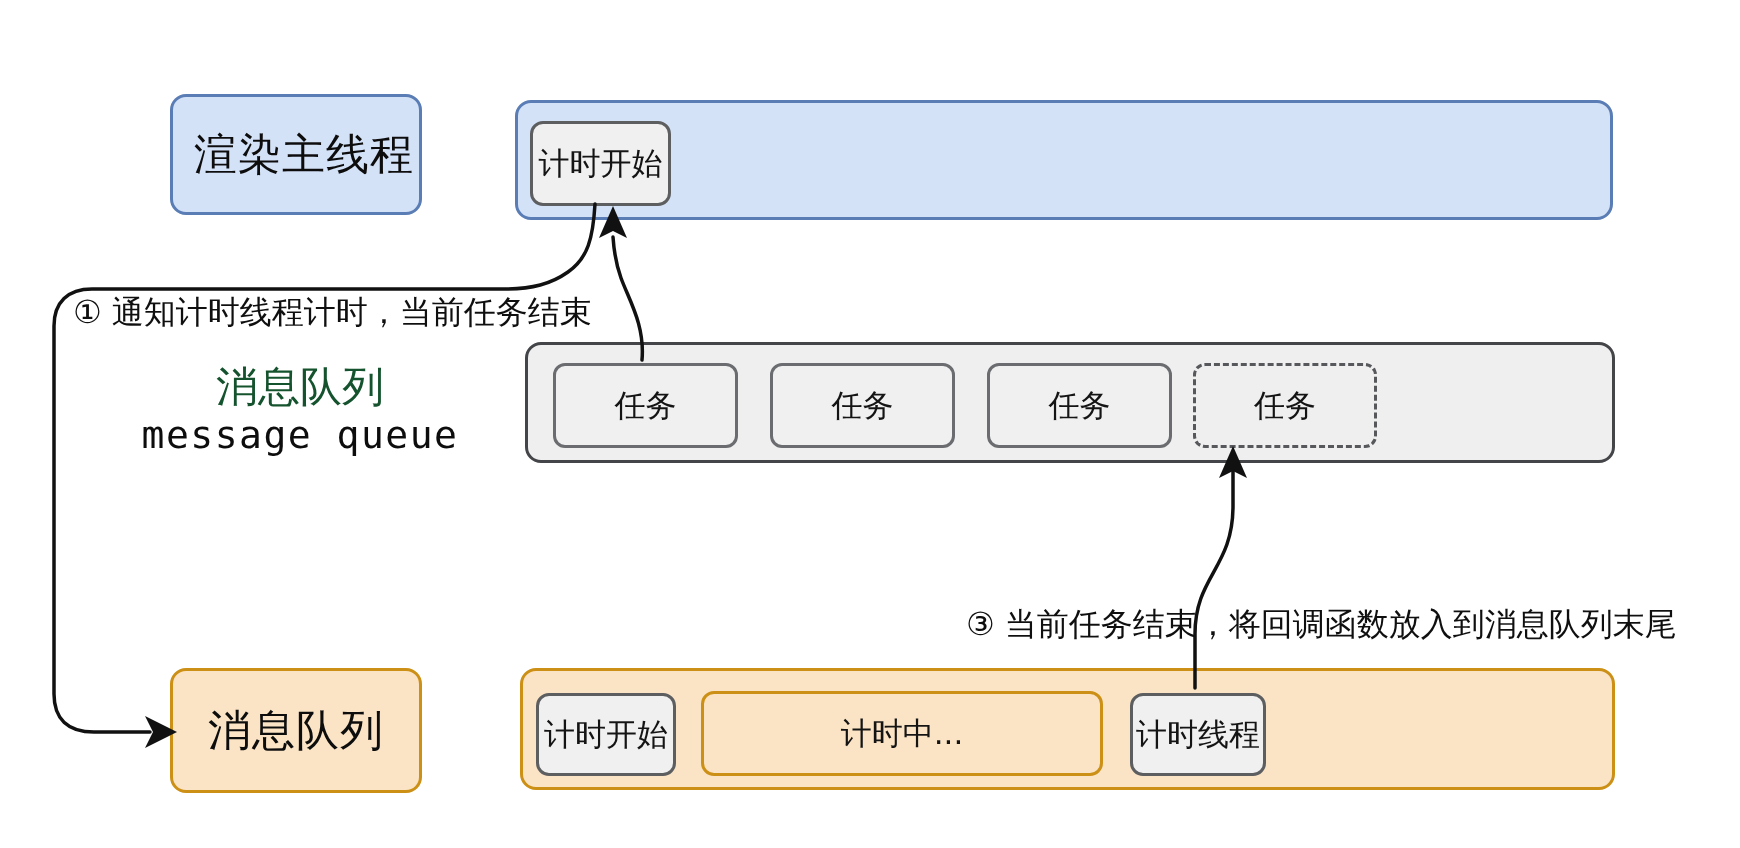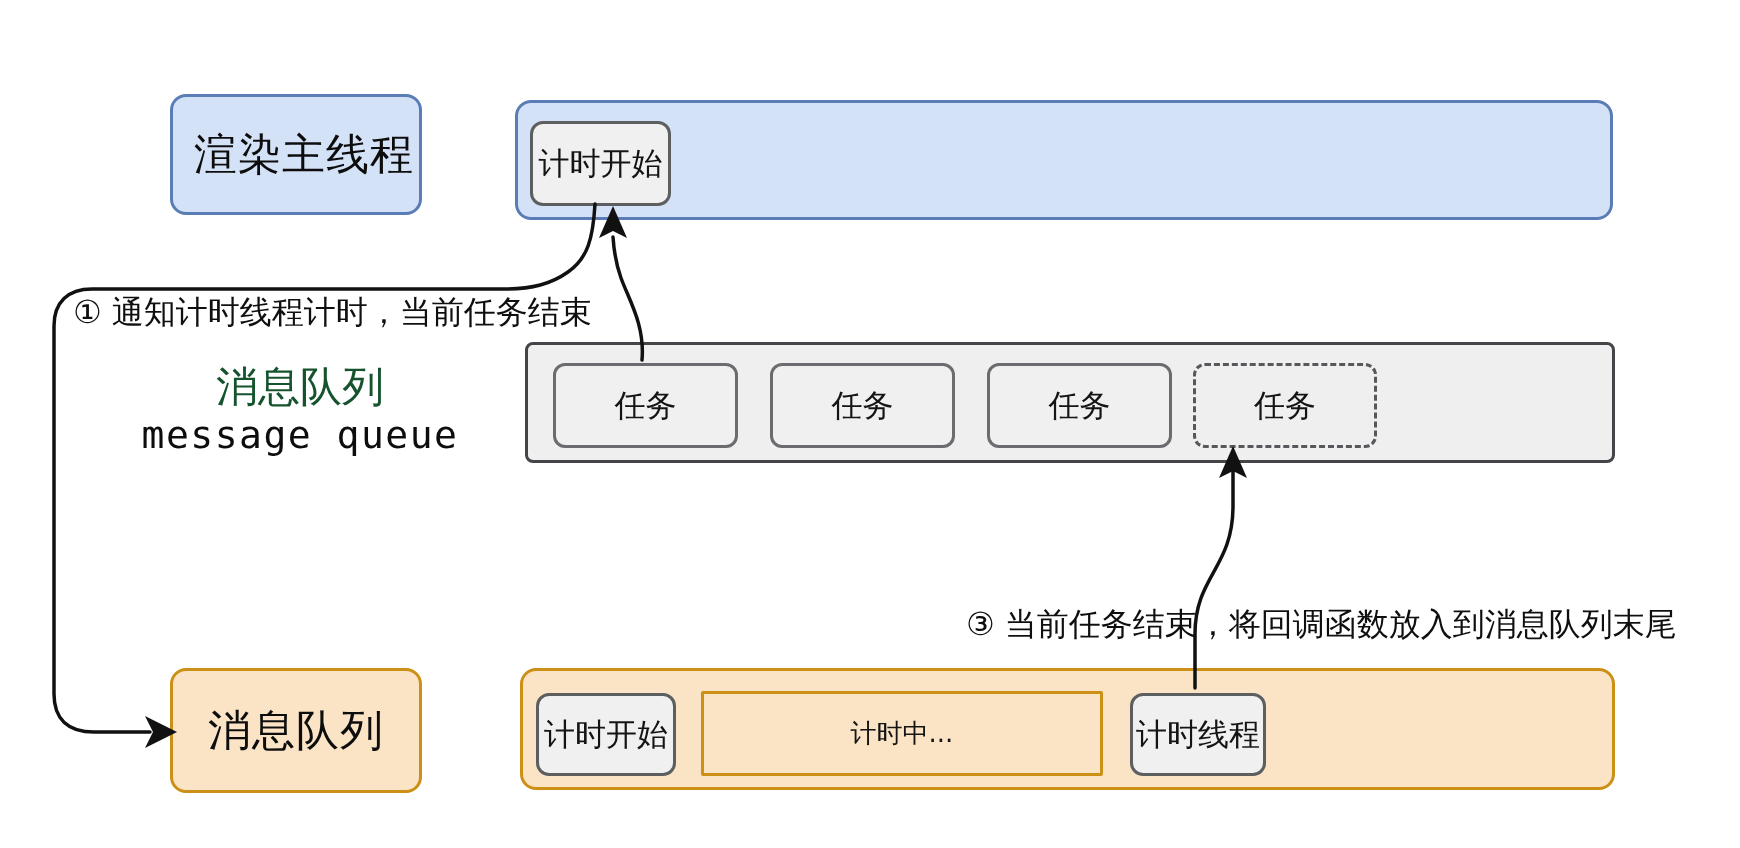--- a/index.html
+++ b/index.html
@@ -30,21 +30,21 @@
     border:3px solid #5d5e60;
     border-radius:13px;
     display:flex;align-items:center;justify-content:center;
     font-size:31px;color:#141414;
   }
 
   
   .queue-container{
     background:#efefef;
     border:3px solid #444548;
-    border-radius:8px;
+    border-radius:16px;
   }
   .task{
     background:#f0f0f0;
     border:3px solid #6a6c6f;
     border-radius:12px;
     display:flex;align-items:center;justify-content:center;
     font-size:31px;color:#141414;
   }
   .task.dashed{
     background:transparent;
@@ -54,23 +54,23 @@
   
   .orange-box{
     background:#fbe4c6;
     border:3px solid #cd9016;
     border-radius:16px;
     display:flex;align-items:center;justify-content:center;
   }
   .orange-chip{
     background:transparent;
     border:3px solid #cd9016;
-    border-radius:2px;
+    border-radius:13px;
     display:flex;align-items:center;justify-content:center;
-    font-size:26px;color:#141414;
+    font-size:31px;color:#141414;
   }
 
   .queue-label{
     display:flex;flex-direction:column;align-items:center;
     text-align:center;
   }
   .queue-label .cn{font-size:42px;font-weight:500;line-height:50px;color:#14532d;}
   .queue-label .en{
     font-family:"DejaVu Sans Mono","Liberation Mono",monospace;
     font-size:38px;font-weight:400;line-height:46px;letter-spacing:1.5px;color:#0d0d0d;

